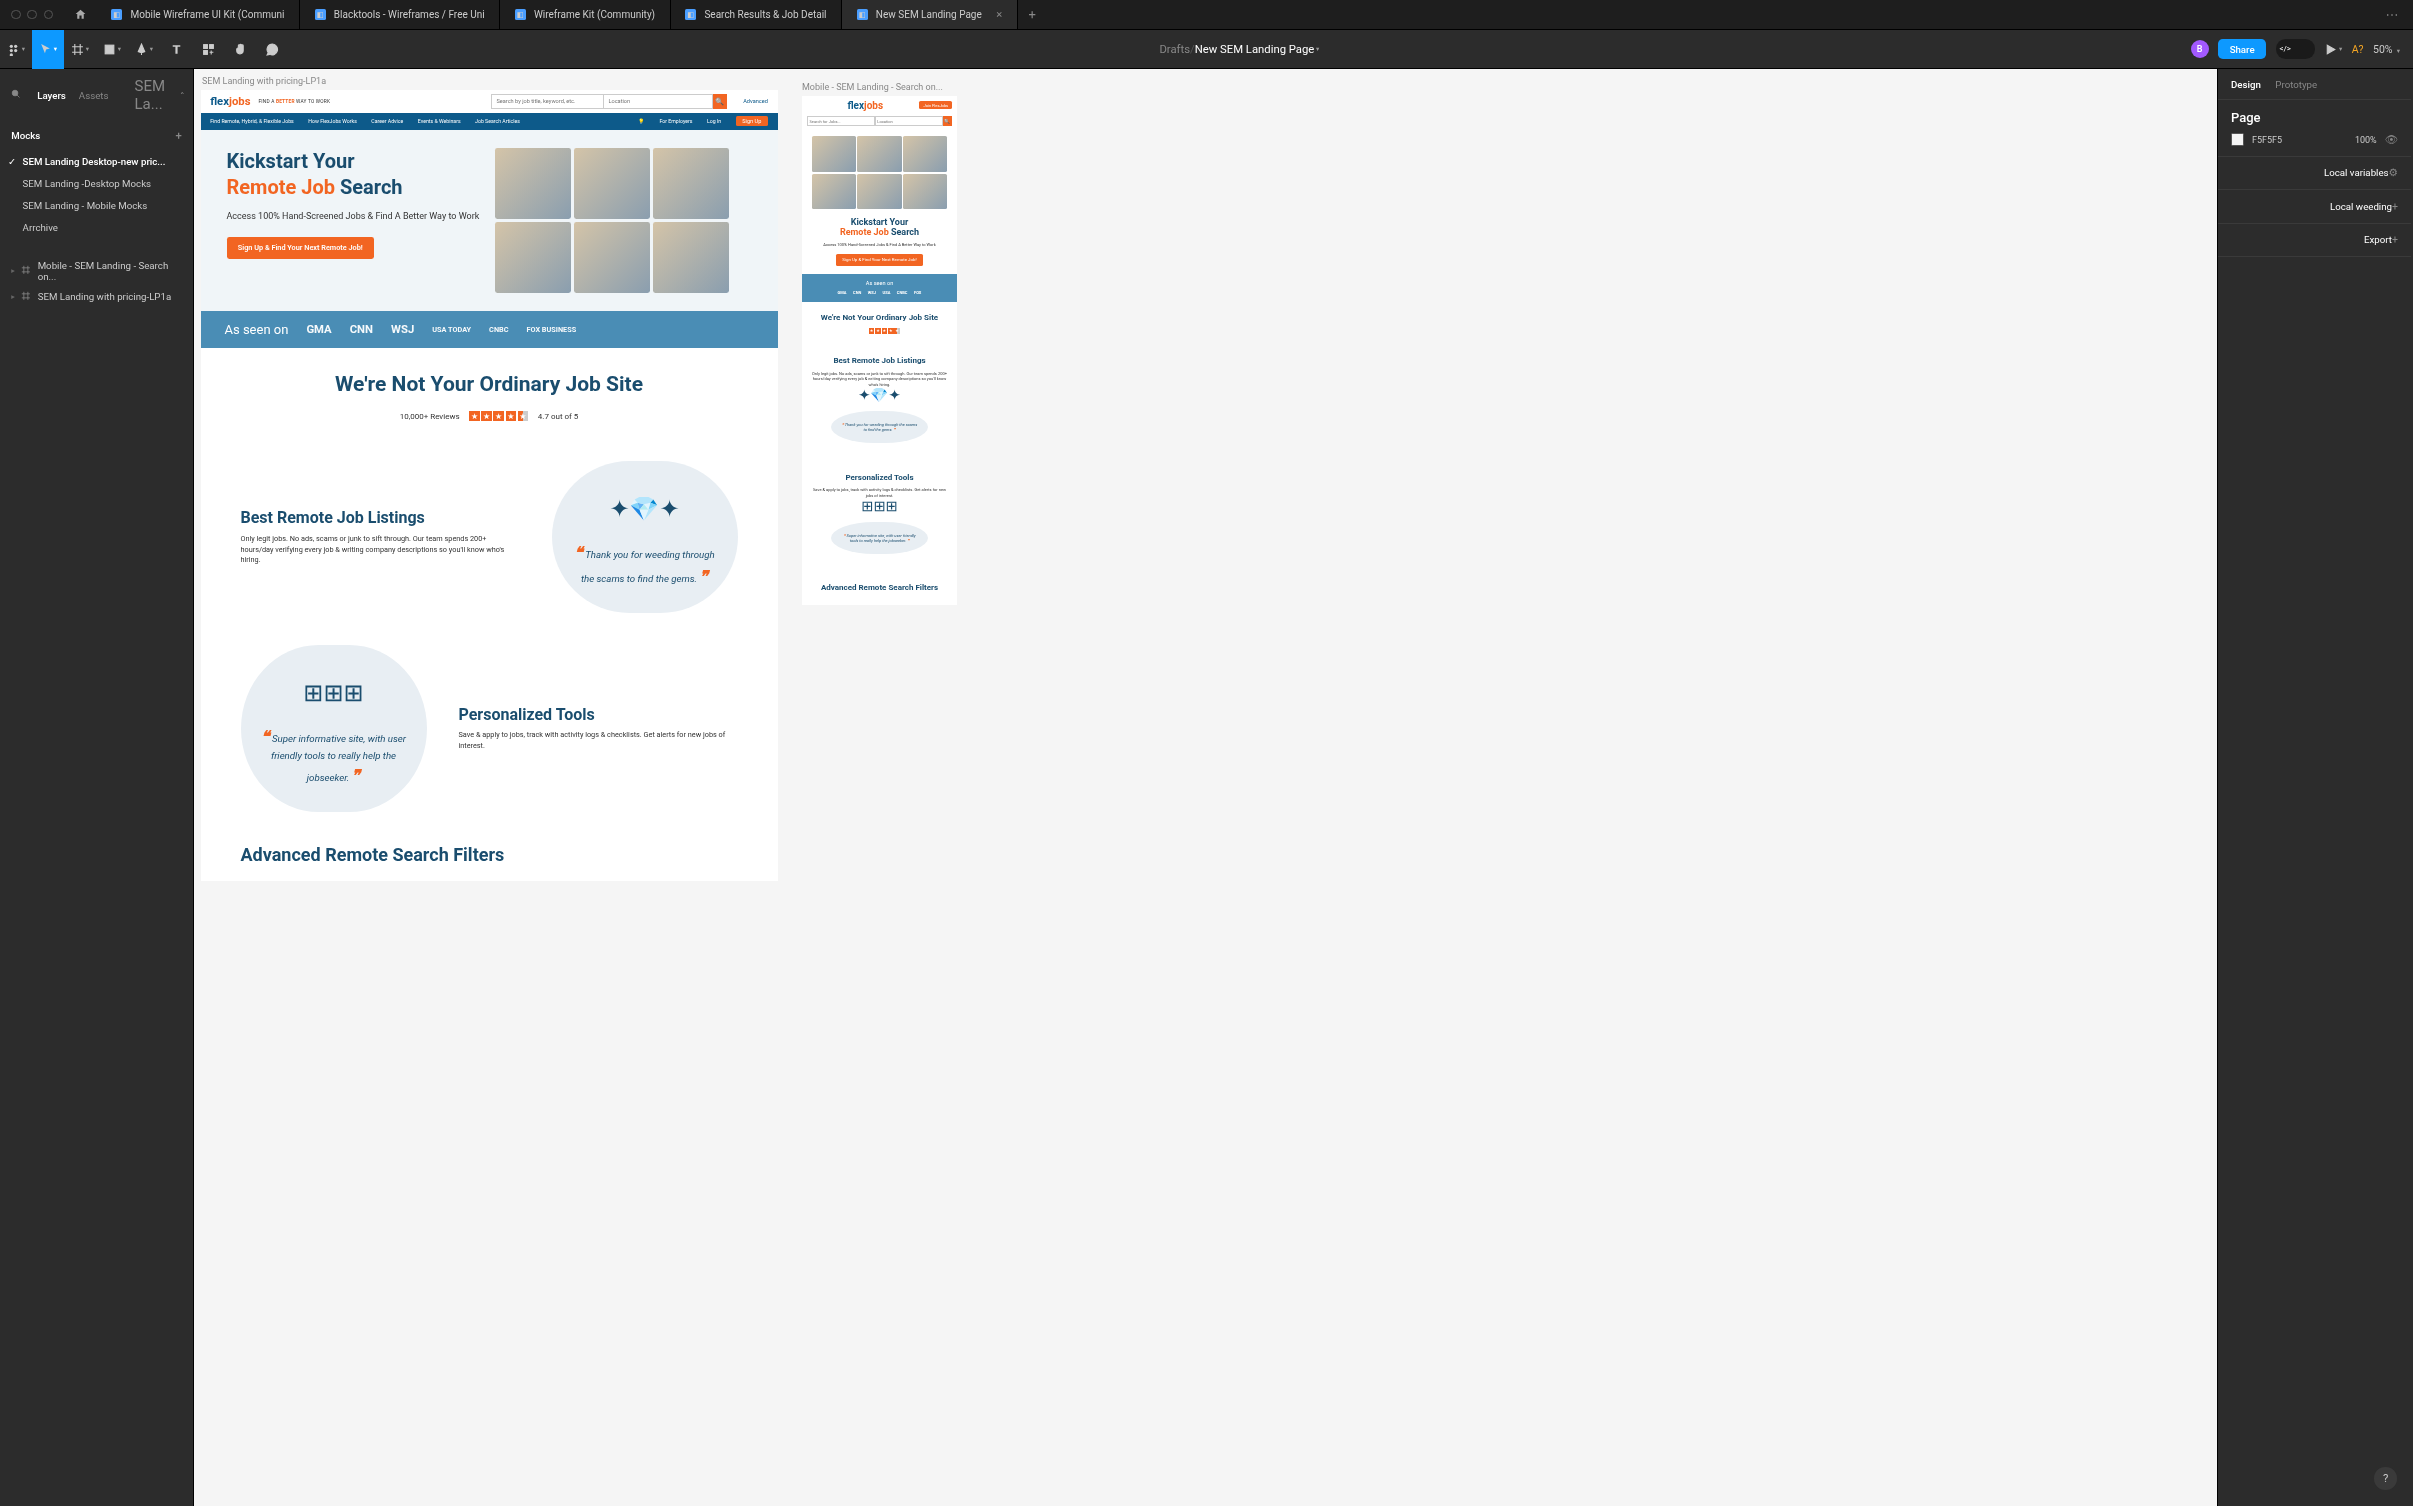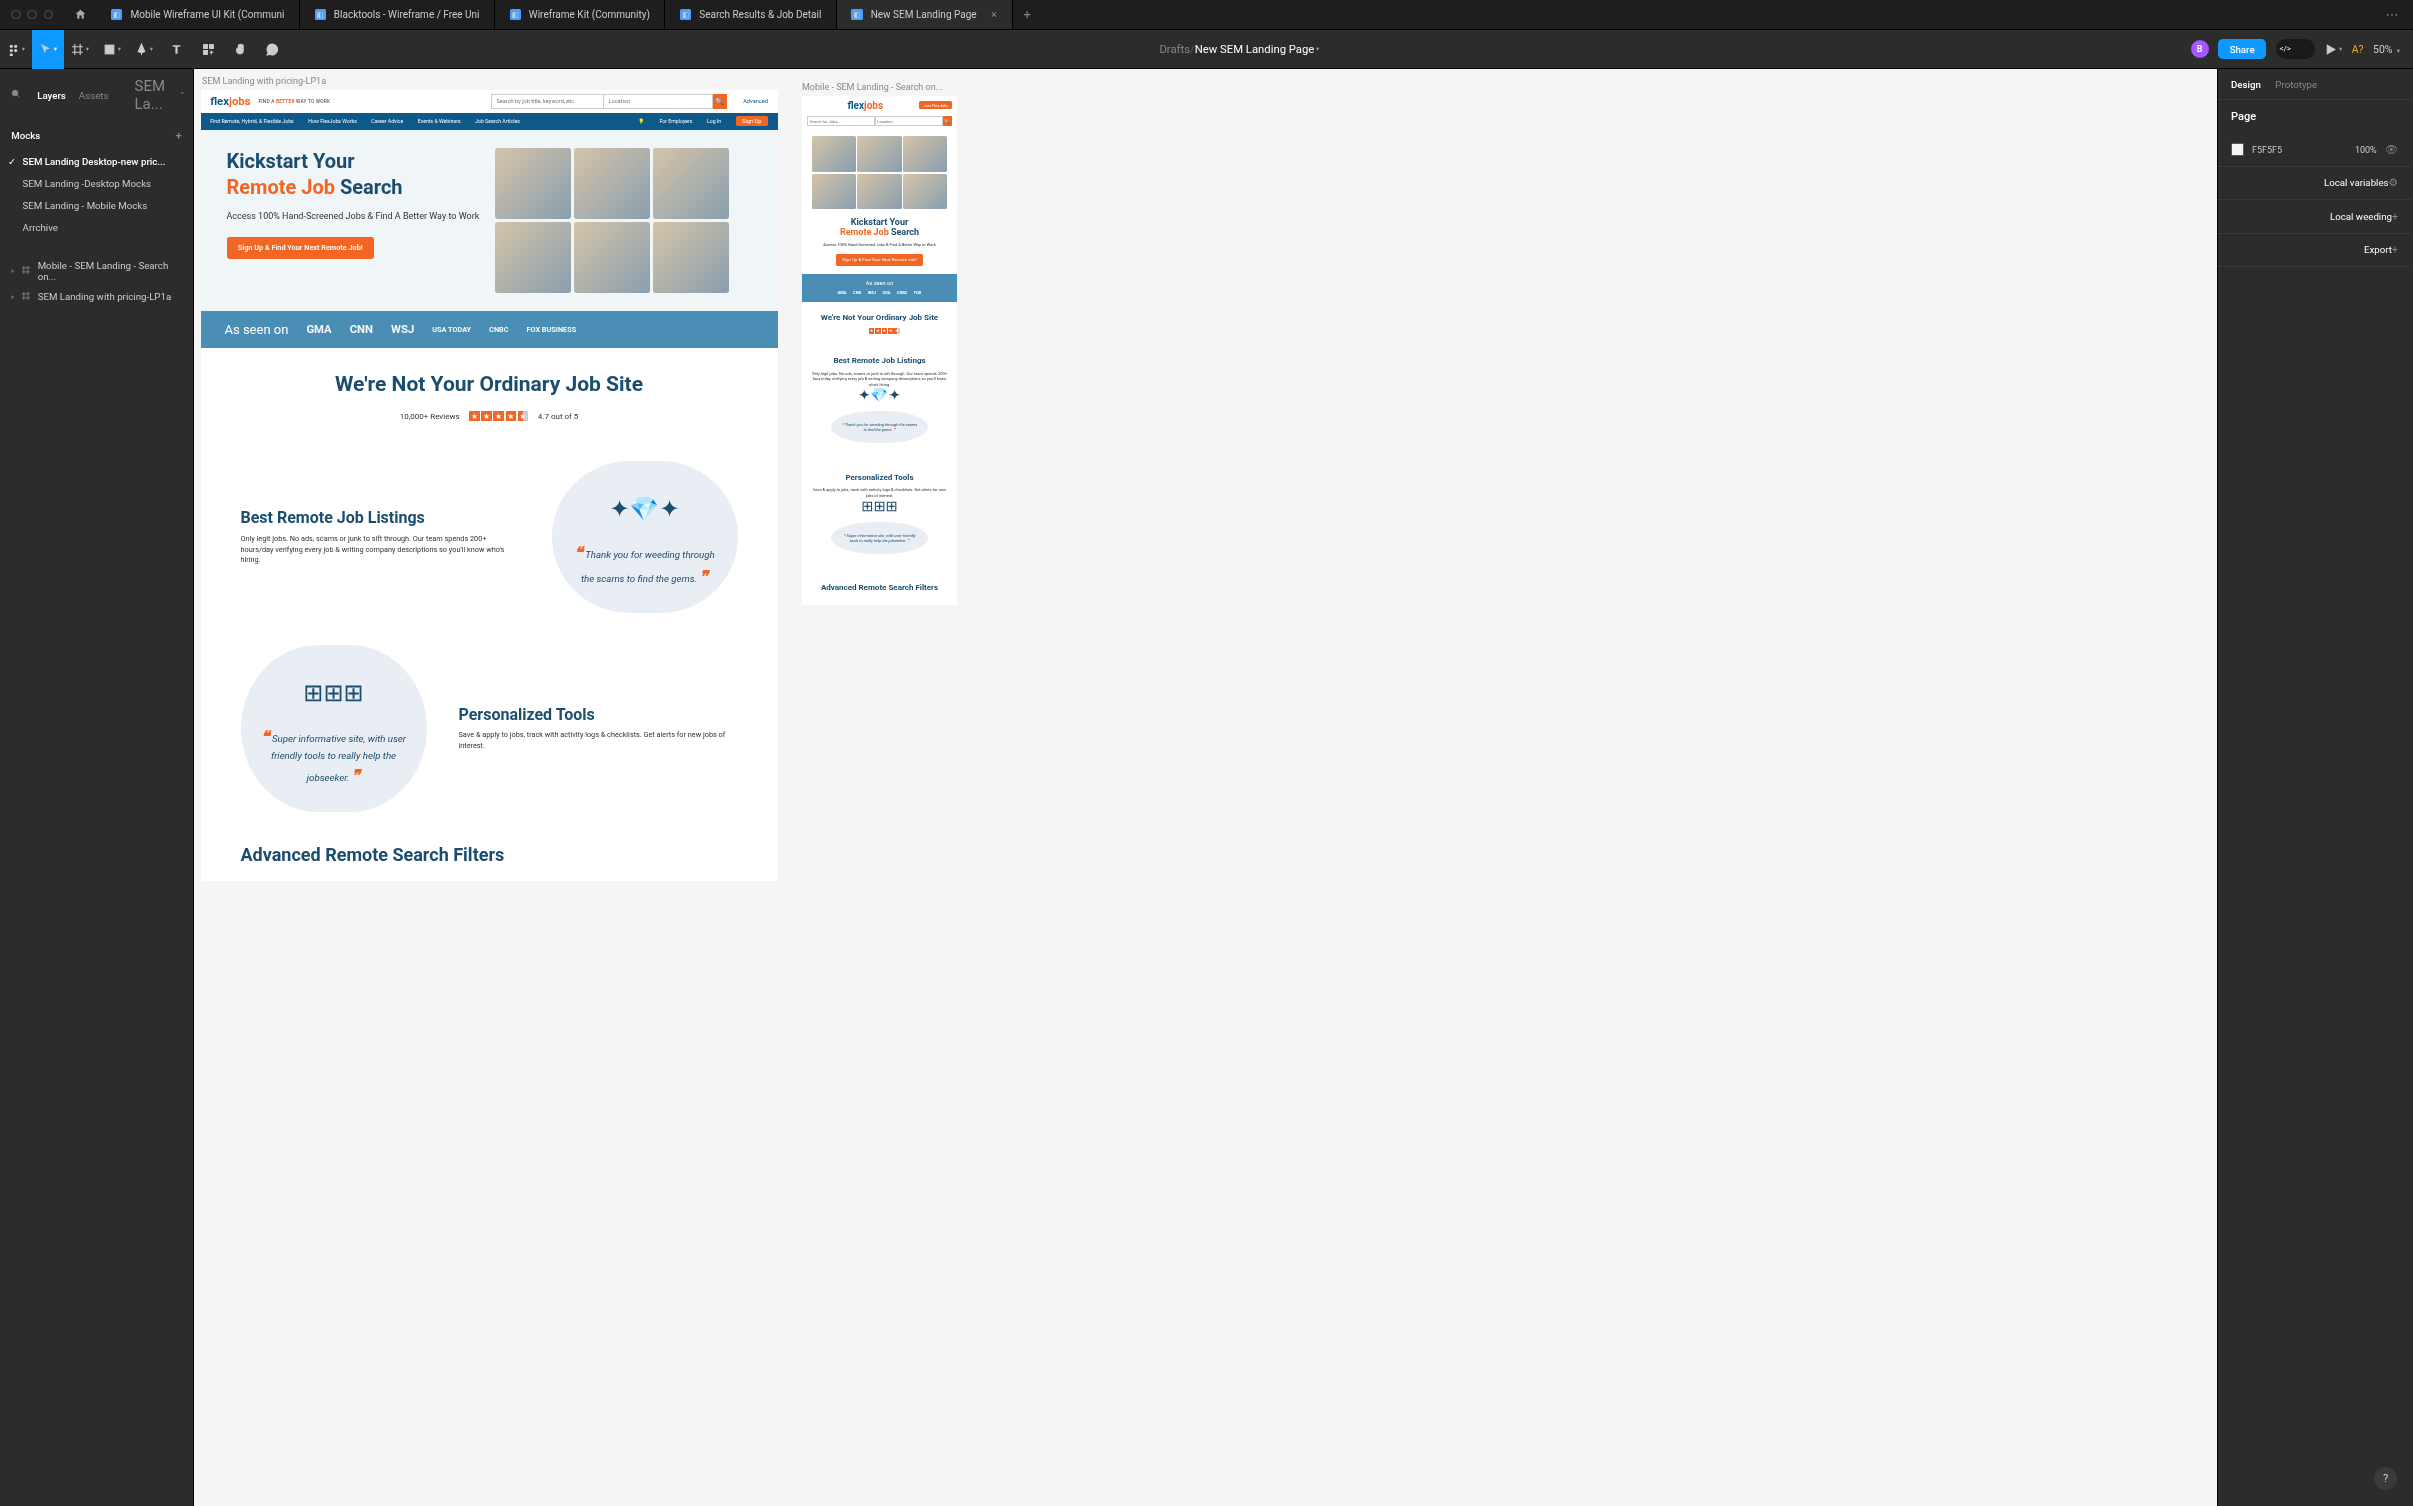--- a/index.html
+++ b/index.html
@@ -128,21 +128,21 @@
 .m-star{width:5.6px;height:5.6px;background:#f26522;color:#fff;font-size:4px;display:flex;align-items:center;justify-content:center}
 .m-bubble{background:#e8eef3;border-radius:50%/55%;padding:11.3px 9.7px;margin:6.5px auto;width:97px;font-size:4px;color:#1a4d6e;font-style:italic}
 .m-icon{font-size:14.5px;color:#1a4d6e;margin-bottom:3.2px}
 
 
 .right-panel{position:absolute;right:2px;top:69px;bottom:0;width:194px;background:#2c2c2c;border-left:0.8px solid #000}
 .r-tabs{display:flex;gap:14.5px;padding:9.7px 13px;font-size:9.7px;border-bottom:0.8px solid #3a3a3a}
 .r-tabs .active{color:#fff;font-weight:500}
 .r-tabs .inactive{color:#888}
 .r-section{padding:9.7px 13px;border-bottom:0.8px solid #3a3a3a}
-.r-section-h{font-size:11px;font-weight:500;margin-bottom:20px}
+.r-section-h{font-size:13px;font-weight:500;margin-bottom:8px}
 .r-row{display:flex;align-items:center;gap:8px;font-size:9px;color:#ccc}
 .color-swatch{width:13px;height:13px;background:#f5f5f5;border:0.8px solid #555;border-radius:1.6px}
 .r-row .spacer{flex:1}
 .r-section-flex{display:flex;align-items:center;justify-content:flex-end;padding:9.7px 13px;border-bottom:0.8px solid #3a3a3a;font-size:9.7px}
 .eye-ic,.settings-ic,.plus-ic{color:#888;font-size:10.5px}
 
 .help-btn{position:absolute;right:16px;bottom:16px;width:22.6px;height:22.6px;border-radius:50%;background:#3a3a3a;display:flex;align-items:center;justify-content:center;color:#ccc;font-size:11.3px}
 
 svg{width:13px;height:13px;fill:currentColor}
 .icon-sm svg{width:9.7px;height:9.7px}
@@ -160,21 +160,21 @@
     <svg viewBox="0 0 24 24">
         <path d="M12 3l9 8h-3v9h-4v-6h-4v6H6v-9H3z"></path>
       </svg>
   </div>
   <div class="tab">
     <span class="tab-icon">◧</span>
     <span>Mobile Wireframe UI Kit (Communi</span>
   </div>
   <div class="tab">
     <span class="tab-icon">◧</span>
-    <span>Blacktools - Wireframe / Free Uni</span>
+    <span>Blacktools - Wireframes / Free Uni</span>
   </div>
   <div class="tab">
     <span class="tab-icon">◧</span>
     <span>Wireframe Kit (Community)</span>
   </div>
   <div class="tab">
     <span class="tab-icon">◧</span>
     <span>Search Results &amp; Job Detail</span>
   </div>
   <div class="tab active">

